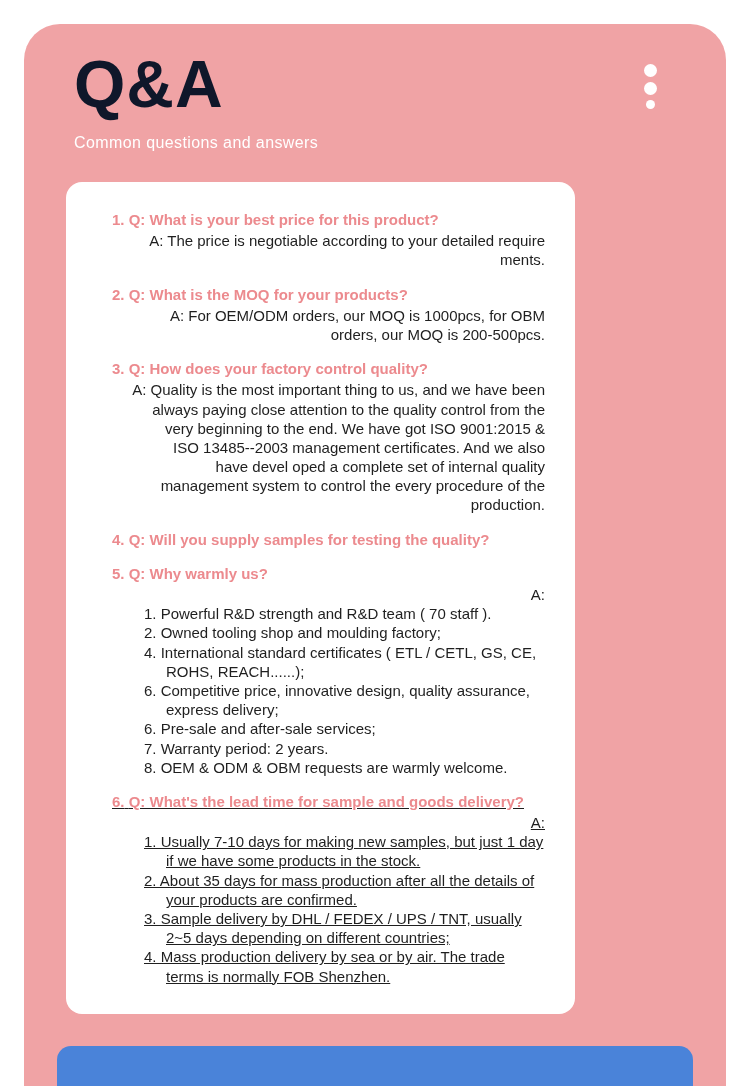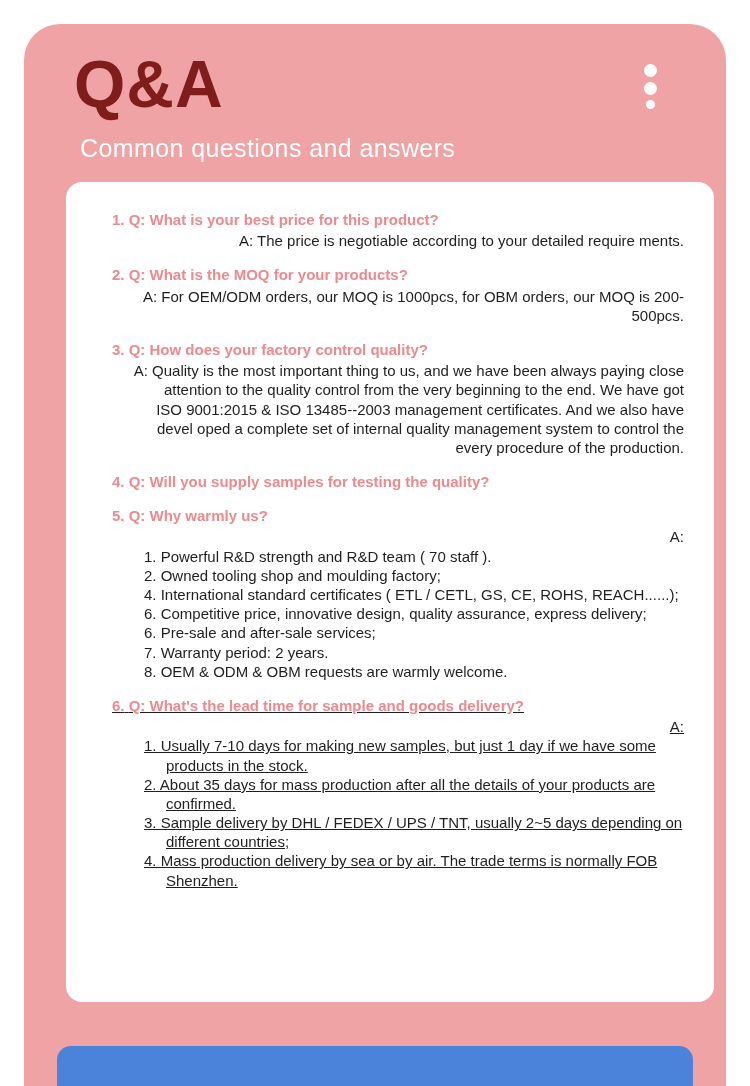--- a/index.html
+++ b/index.html
@@ -16,37 +16,37 @@
     background:#ffffff;
     font-family:"Liberation Sans",sans-serif;
   }
   .pink-panel{
     position:absolute;top:24px;left:24px;right:24px;height:1200px;
     background:var(--pink);
     border-radius:36px;
   }
   .title{
     position:absolute;top:24px;left:50px;
-    font-size:66px;font-weight:700;color:#7f1d1d;
+    font-size:66px;font-weight:700;color:#0f172a;
     letter-spacing:1px;line-height:1.1;
   }
   .subtitle{
-    position:absolute;top:110px;left:56px;
-    font-size:25px;color:#ffffff;letter-spacing:0.4px;
+    position:absolute;top:110px;left:50px;
+    font-size:16px;color:#ffffff;letter-spacing:0.4px;
   }
   .dots{
     position:absolute;top:40px;left:620px;
     display:flex;flex-direction:column;align-items:center;gap:5px;
   }
   .dot{background:#ffffff;border-radius:50%;}
   .d1{width:13px;height:13px;}
   .d2{width:13px;height:13px;}
   .d3{width:9px;height:9px;}
   .card{
-    position:absolute;top:158px;left:42px;width:648px;
+    position:absolute;top:158px;left:42px;width:509px;
     min-height:820px;
     background:#ffffff;border-radius:16px;
     padding:28px 30px 28px 46px;
   }
   .qa-item{
     margin-bottom:15px;
     font-size:15px;line-height:1.28;color:var(--text);
   }
   .qa-item:last-child{margin-bottom:0;text-decoration:underline;}
   .q-line{

